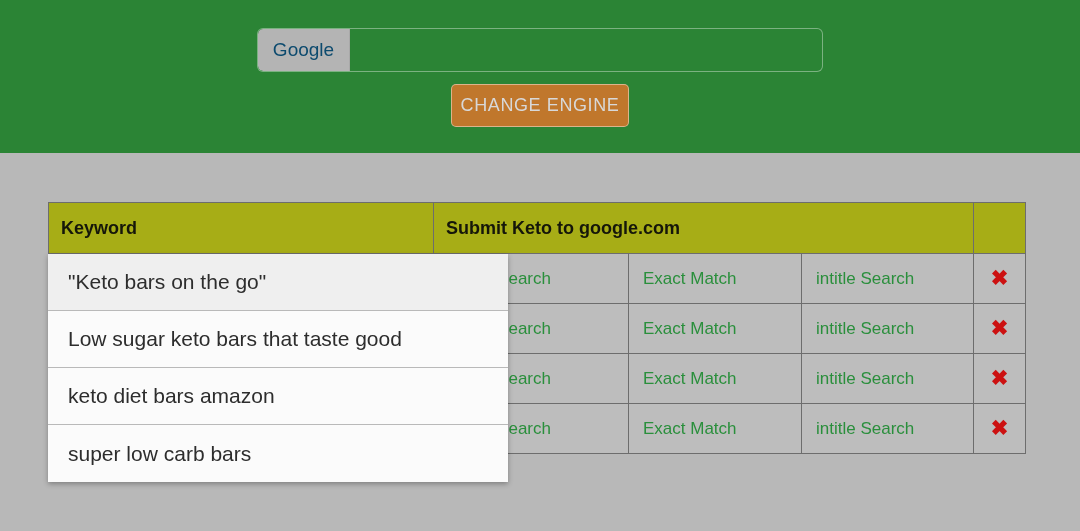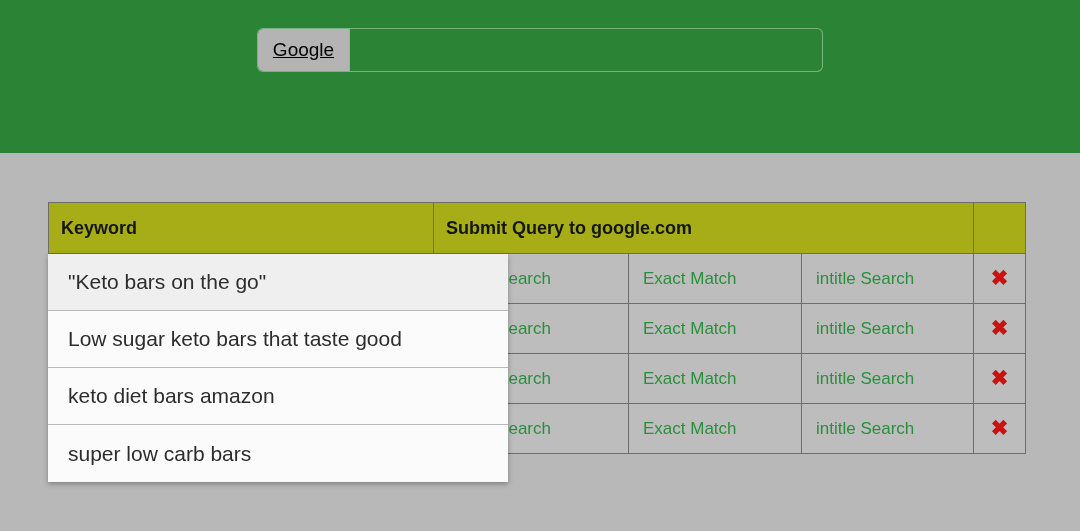--- a/index.html
+++ b/index.html
@@ -42,29 +42,28 @@
     height: 42px;
     display: flex;
     align-items: stretch;
     border-radius: 5px;
     box-shadow: 0 0 0 1px rgba(255,255,255,0.38);
     overflow: hidden;
   }
   .engine-addon {
     width: 92px;
     background: #b4b4b4;
-    color: #000000;
+    color: #0c4a6e;
     font-size: 19px;
     display: flex;
     align-items: center;
     justify-content: center;
     box-sizing: border-box;
     border-right: 1px solid #a8a8a8;
     border-radius: 5px 0 0 5px;
-    text-decoration: underline;
   }
   .engine-select {
     flex: 1;
     background: #c0c0c0;
     position: relative;
     display: flex;
     align-items: center;
     border-radius: 0 5px 5px 0;
   }
   .engine-value {
@@ -189,34 +188,35 @@
 <body>
 
 <div id="root">
 
   <div class="header-band">
 
     <div class="engine-group">
       <div class="engine-addon">Google</div>
     </div>
 
+    <button class="change-engine-btn">CHANGE ENGINE</button>
   </div>
 
   <table class="kw-table">
     <colgroup>
       <col style="width:385px">
       <col style="width:195px">
       <col style="width:173px">
       <col style="width:172px">
       <col style="width:52px">
     </colgroup>
     <thead>
       <tr>
         <th>Keyword</th>
-        <th colspan="3">Submit Query to google.com</th>
+        <th colspan="3">Submit Keto to google.com</th>
         <th></th>
       </tr>
     </thead>
     <tbody>
       <tr>
         <td class="kw-cell">"Keto bars on the go"</td>
         <td>Direct Search</td>
         <td>Exact Match</td>
         <td>intitle Search</td>
         <td class="del-cell">

